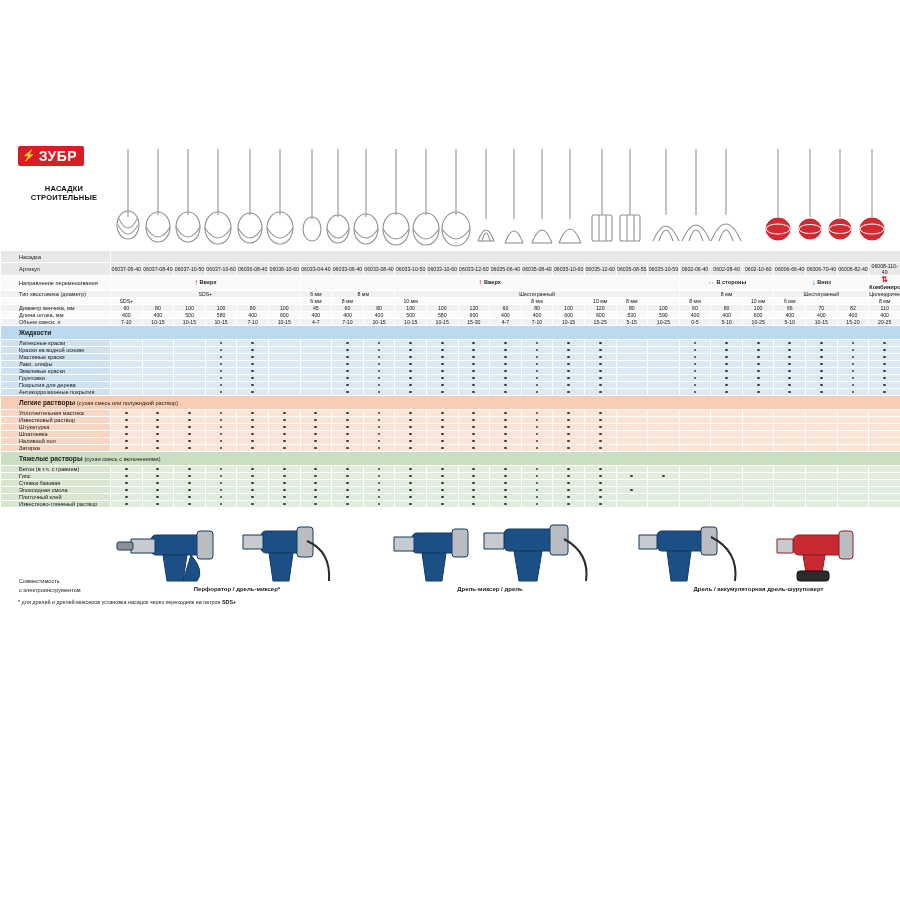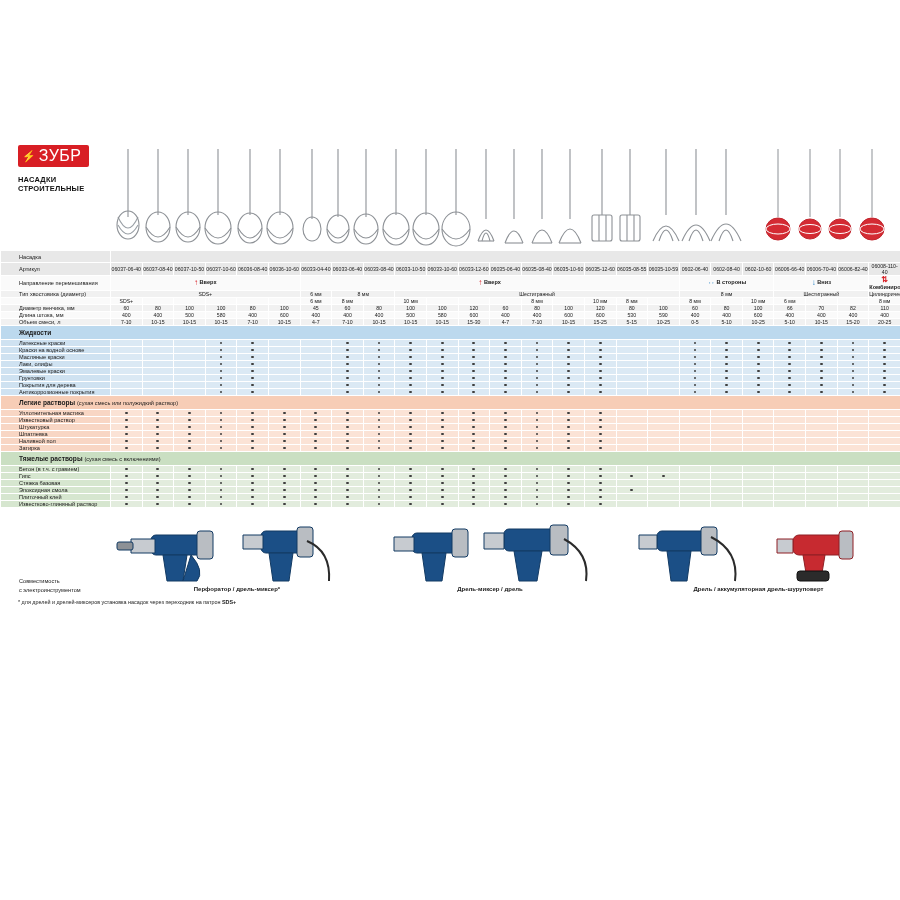--- a/index.html
+++ b/index.html
@@ -2,22 +2,22 @@
 <html><head>
 <meta charset="utf-8">
 <style>
   html,body{margin:0;padding:0;background:#ffffff;}
   body{width:900px;height:900px;font-family:"Liberation Sans",sans-serif;color:#1a1a1a;}
   #sheet{position:absolute;left:0;top:145px;width:900px;}
   .brandrow{display:flex;align-items:flex-start;}
   .logobox{width:110px;flex:0 0 110px;padding-left:18px;box-sizing:border-box;}
   .logo{background:#d81e24;color:#fff;display:inline-flex;align-items:center;gap:3px;padding:2px 7px 2px 4px;border-radius:2px;}
   .logo .bolt{font-size:11px;line-height:11px;}
-  .logo .ztext{font-weight:normal;font-size:16px;letter-spacing:.5px;}
-  .brandsub{font-size:7.5px;font-weight:bold;line-height:9px;margin-top:8px;color:#111;letter-spacing:.2px;}
+  .logo .ztext{font-weight:bold;font-size:14px;letter-spacing:.5px;}
+  .brandsub{font-size:7.5px;font-weight:bold;line-height:9px;margin-top:18px;color:#111;letter-spacing:.2px;text-align:center;}
   .imgstrip{flex:1;height:105px;position:relative;}
   table{border-collapse:collapse;width:900px;table-layout:fixed;font-size:5.2px;}
   td,th{border:1px solid #ffffff;padding:0;vertical-align:middle;}
   .lbl{padding-left:18px;text-align:left;font-size:5.6px;color:#1a1a1a;}
   .ctr{text-align:center;}
   .hdrrow td{background:#e8e8e8;height:11px;}
   .rowgrey td{background:#f1f1f1;}
   .rowwhite td{background:#fafafa;}
   .sect td{font-weight:bold;font-size:6.6px;height:13px;padding-left:18px;}
   .sect .sub{font-weight:normal;font-size:5.6px;}

